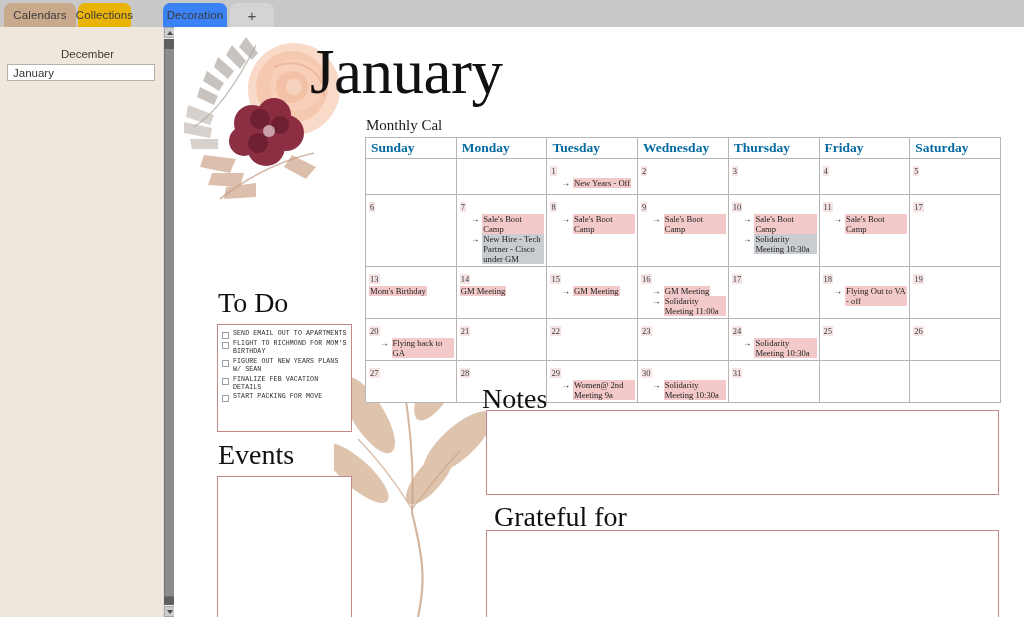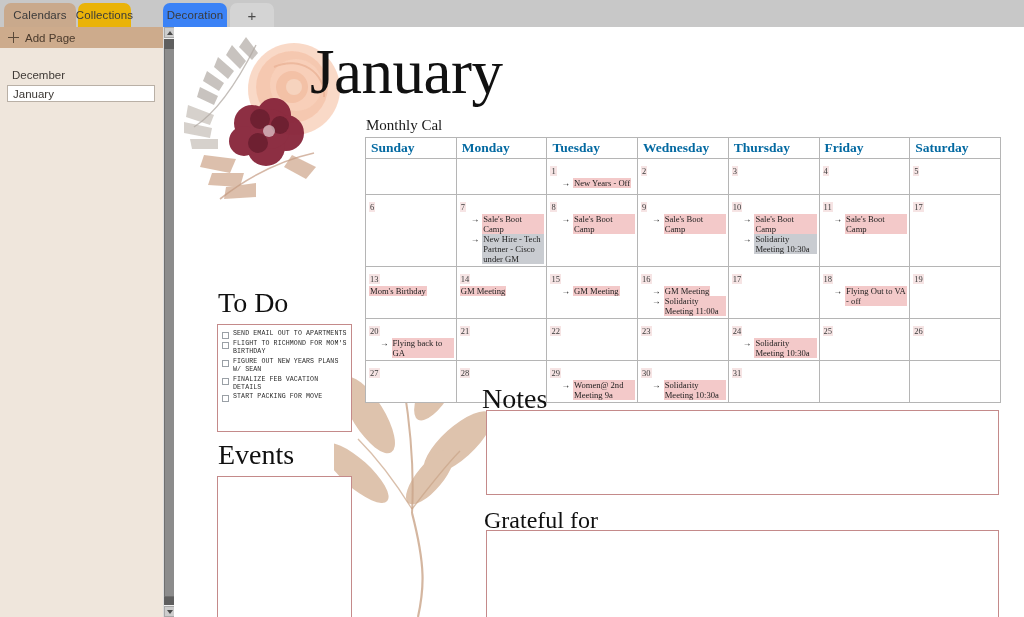--- a/index.html
+++ b/index.html
@@ -58,21 +58,21 @@
     content: ""; position: absolute; background: #5b4staff;
   }
   #addpage .plusglyph:before {
     left: 0; top: 5px; width: 11px; height: 1.4px; background: #5b4a39;
   }
   #addpage .plusglyph:after {
     top: 0; left: 5px; height: 11px; width: 1.4px; background: #5b4a39;
   }
   #sb-group-label {
     margin: 21px 0 4px 12px;
-    font-size: 11.5px; color: #3f3a36;
+    font-size: 11.5px; color: #3f3a36; text-align: center;
   }
   #sb-item {
     margin-left: 7px;
     width: 148px; height: 17px;
     background: #ffffff;
     border: 1px solid #b9b0a6;
     display: flex; align-items: center;
     padding-left: 5px;
     font-size: 11.5px; color: #3a3632;
   }
@@ -245,21 +245,21 @@
 
   
   #events-head { left: 44px; top: 412px; font-size: 28px; }
   #events-box  { left: 43px; top: 449px; width: 135px; height: 150px; }
 
   
   #notes-head { left: 308px; top: 356px; font-size: 28px; }
   #notes-box  { left: 312px; top: 383px; width: 513px; height: 85px; }
 
   
-  #grateful-head { left: 310px; top: 474px; font-size: 24px; margin-top: 6px; }
+  #grateful-head { left: 320px; top: 474px; font-size: 28px; }
   #grateful-box  { left: 312px; top: 503px; width: 513px; height: 93px; }
 </style>
 </head>
 <body>
 
 <div id="app">
 
   <div id="tabbar">
       <div class="tab" style="left: 4px; width: 72px; background: rgb(201, 169, 140);">
         <span>Calendars</span>
@@ -269,24 +269,20 @@
       </div>
       <div class="tab" style="left: 163px; width: 64px; background: #3b82f6;">
         <span>Decoration</span>
       </div>
       <div class="tab plus" style="left: 230px; width: 44px; background: rgb(212, 212, 212);">
         <span>+</span>
       </div>
     </div>
 
   <div id="sidebar">
-    <div id="addpage">
-      <span class="plusglyph"></span>
-      <span>Add Page</span>
-    </div>
     <div id="sb-group-label">December</div>
     <div id="sb-item">January</div>
   </div>
 
   <div id="scrollcol"></div>
   <div id="scrollbar">
     <div class="sb-arrow up">
         <i></i>
       </div>
     <div id="sb-thumb"></div>

